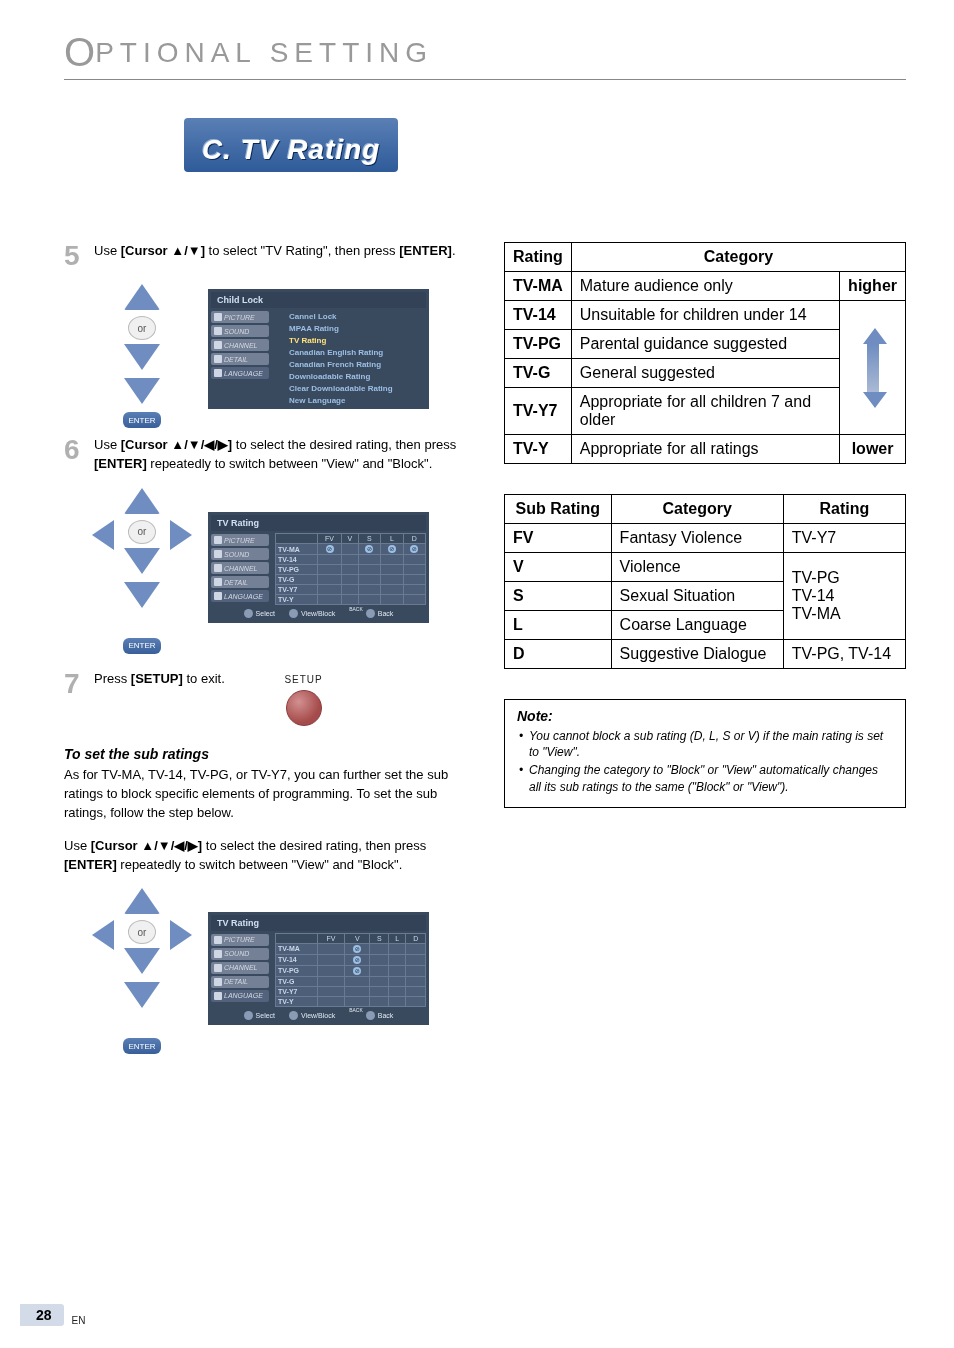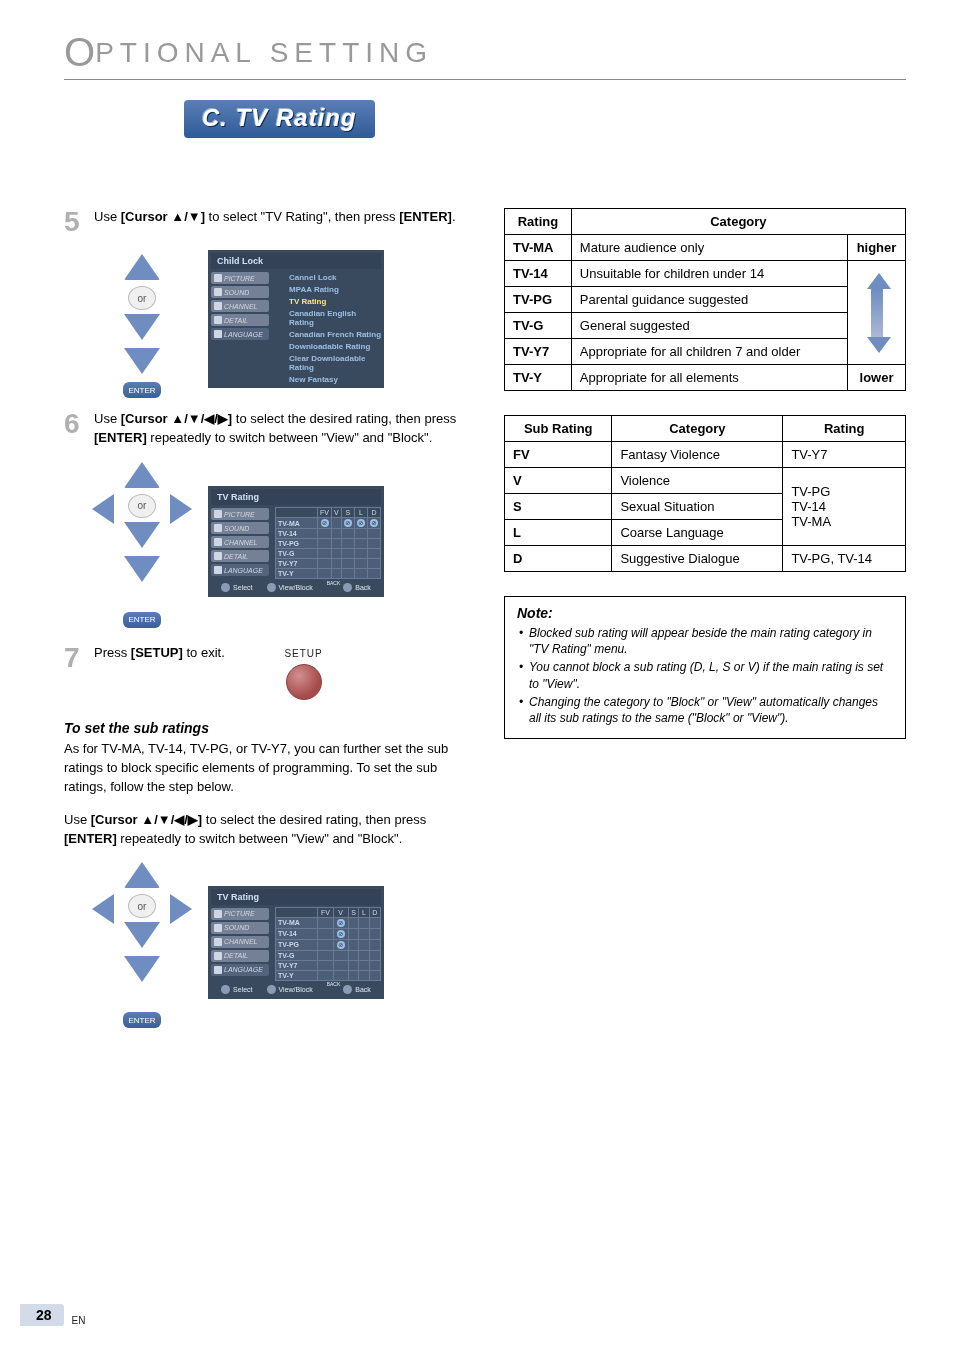--- a/index.html
+++ b/index.html
@@ -32,24 +32,24 @@
   .header-rule {
     border: none;
     border-top: 1px solid #888;
     margin-bottom: 20px;
   }
   .section-btn {
     display: inline-block;
     background: linear-gradient(#5a7fb5, #2e5b99);
     color: #fff;
     font-weight: bold;
-    font-size: 24px;
-    padding: 4px 18px 6px;
+    font-size: 28px;
+    padding: 16px 18px 6px;
     border-radius: 4px;
-    margin: 0 0 70px 120px;
+    margin: 18px 0 70px 120px;
     font-style: italic;
     letter-spacing: 1px;
     text-shadow: -1px -1px 0 #9bb4d4, 1px 1px 0 #0a2a55;
   }
   .cols {
     display: flex;
     gap: 40px;
     align-items: flex-start;
   }
   .col-l { flex: 0 0 400px; }
@@ -141,21 +141,21 @@
     width: 38px; height: 16px;
     border-radius: 6px;
     display: flex; align-items: center; justify-content: center;
   }
   .pad.short .enter-btn { bottom: -6px; }
   .pad.tall .enter-btn { bottom: -6px; }
 
   
   .osd {
     background: #3a4a5e;
-    width: 176px;
+    width: 221px;
     font-size: 8px;
     color: #fff;
     padding: 3px;
   }
   .osd .hdr {
     background: #334256;
     padding: 3px 6px;
     font-weight: bold;
     margin-bottom: 2px;
     font-size: 9px;
@@ -265,22 +265,22 @@
     font-weight: bold;
     margin: 20px 0 4px;
     font-size: 14px;
   }
   .para { line-height: 1.45; margin-bottom: 14px; }
 
   
   table.rt {
     border-collapse: collapse;
     width: 100%;
-    font-size: 13px;
-    margin-bottom: 24px;
+    font-size: 16px;
+    margin-bottom: 30px;
   }
   table.rt th, table.rt td {
     border: 1px solid #000;
     padding: 5px 8px;
     vertical-align: middle;
     text-align: left;
   }
   table.rt th { text-align: center; font-weight: bold; }
   .arrow-cell {
     text-align: center !important;
@@ -409,21 +409,21 @@
                 </div>
             </div>
             <div class="menu">
               <div>Cannel Lock</div>
               <div>MPAA Rating</div>
               <div class="sel">TV Rating</div>
               <div>Canadian English Rating</div>
               <div>Canadian French Rating</div>
               <div>Downloadable Rating</div>
               <div>Clear Downloadable Rating</div>
-              <div>New Fantasy</div>
+              <div>New Language</div>
             </div>
           </div>
         </div>
       </div>
 
       <div class="step">
         <div class="step-num">6</div>
         <div class="step-body">
           <span>Use </span><b>[Cursor ▲/▼/◀/▶]</b><span> to select the desired rating, then press </span><b>[ENTER]</b><span> repeatedly to switch between "View" and "Block".</span>
         </div>
@@ -710,21 +710,21 @@
         <tr>
               <td><b>TV-G</b></td>
               <td>General suggested</td>
             </tr>
         <tr>
               <td><b>TV-Y7</b></td>
               <td>Appropriate for all children 7 and older</td>
             </tr>
         <tr>
           <td><b>TV-Y</b></td>
-          <td>Appropriate for all elements</td>
+          <td>Appropriate for all ratings</td>
           <td class="hlbl">lower</td>
         </tr>
       </tbody>
         </table>
 
       <table class="rt">
         <tbody>
             <tr>
           <th>Sub Rating</th>
           <th>Category</th>
@@ -754,21 +754,20 @@
           <td><b>D</b></td>
           <td>Suggestive Dialogue</td>
           <td>TV-PG, TV-14</td>
         </tr>
       </tbody>
         </table>
 
       <div class="notebox">
         <div class="nt">Note:</div>
         <ul>
-          <li>Blocked sub rating will appear beside the main rating category in "TV Rating" menu.</li>
           <li>You cannot block a sub rating (D, L, S or V) if the main rating is set to "View".</li>
           <li>Changing the category to "Block" or "View" automatically changes all its sub ratings to the same ("Block" or "View").</li>
         </ul>
       </div>
     </div>
   </div>
 </div>
 
 <div class="page-num">
   <div class="tab">28</div>

